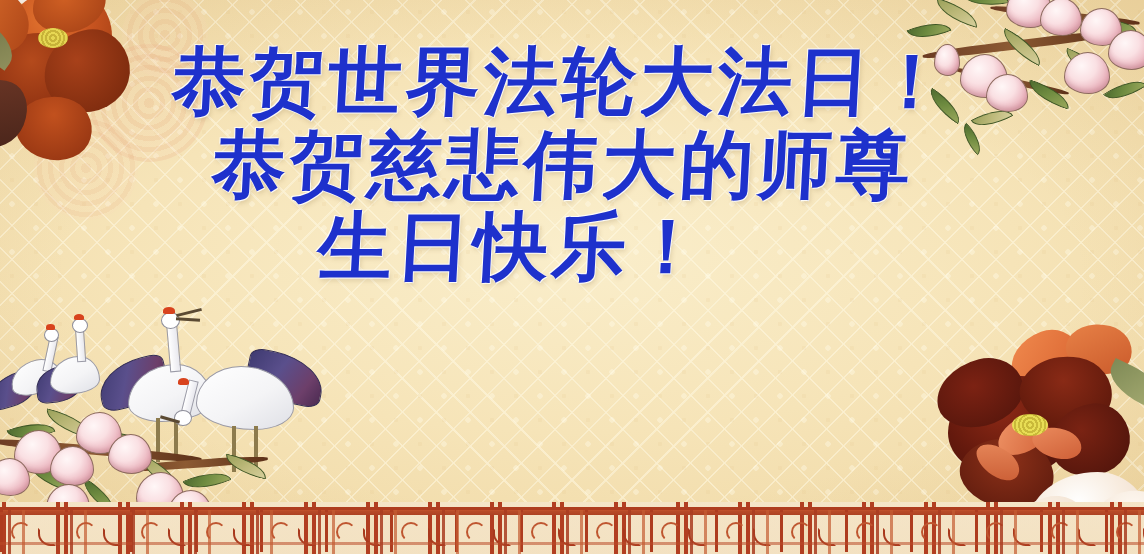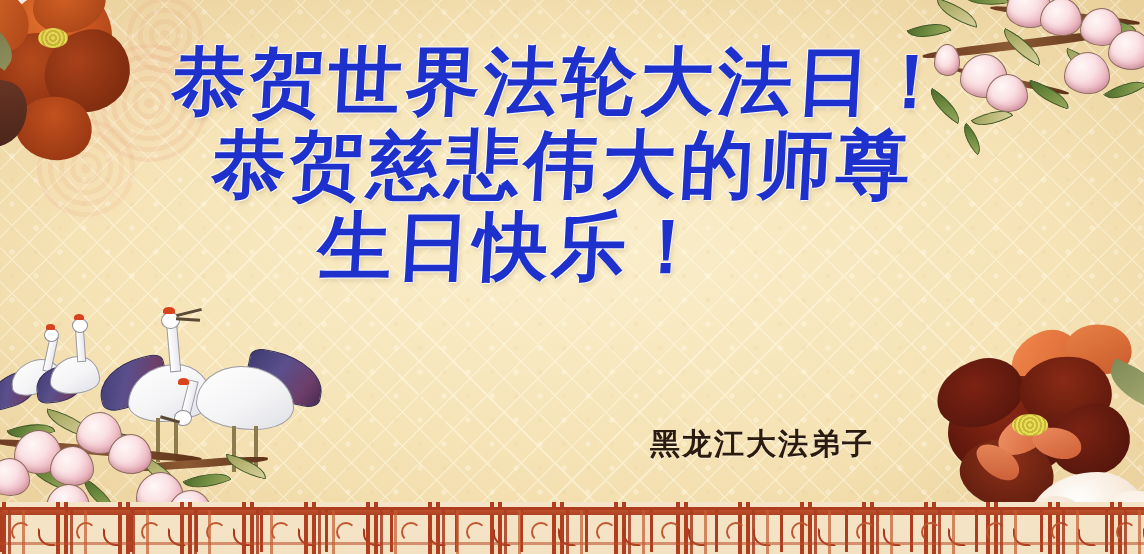--- a/index.html
+++ b/index.html
@@ -407,15 +407,14 @@
 
     </div>
   </div>
 
   <div class="text-block">
     <div class="line l1">恭贺世界法轮大法日！</div>
     <div class="line l2">恭贺慈悲伟大的师尊</div>
     <div class="line l3">生日快乐！</div>
   </div>
 
-  <div class="signature">黑龙江大法弟子</div>
 
 </div>
 
 </body></html>

